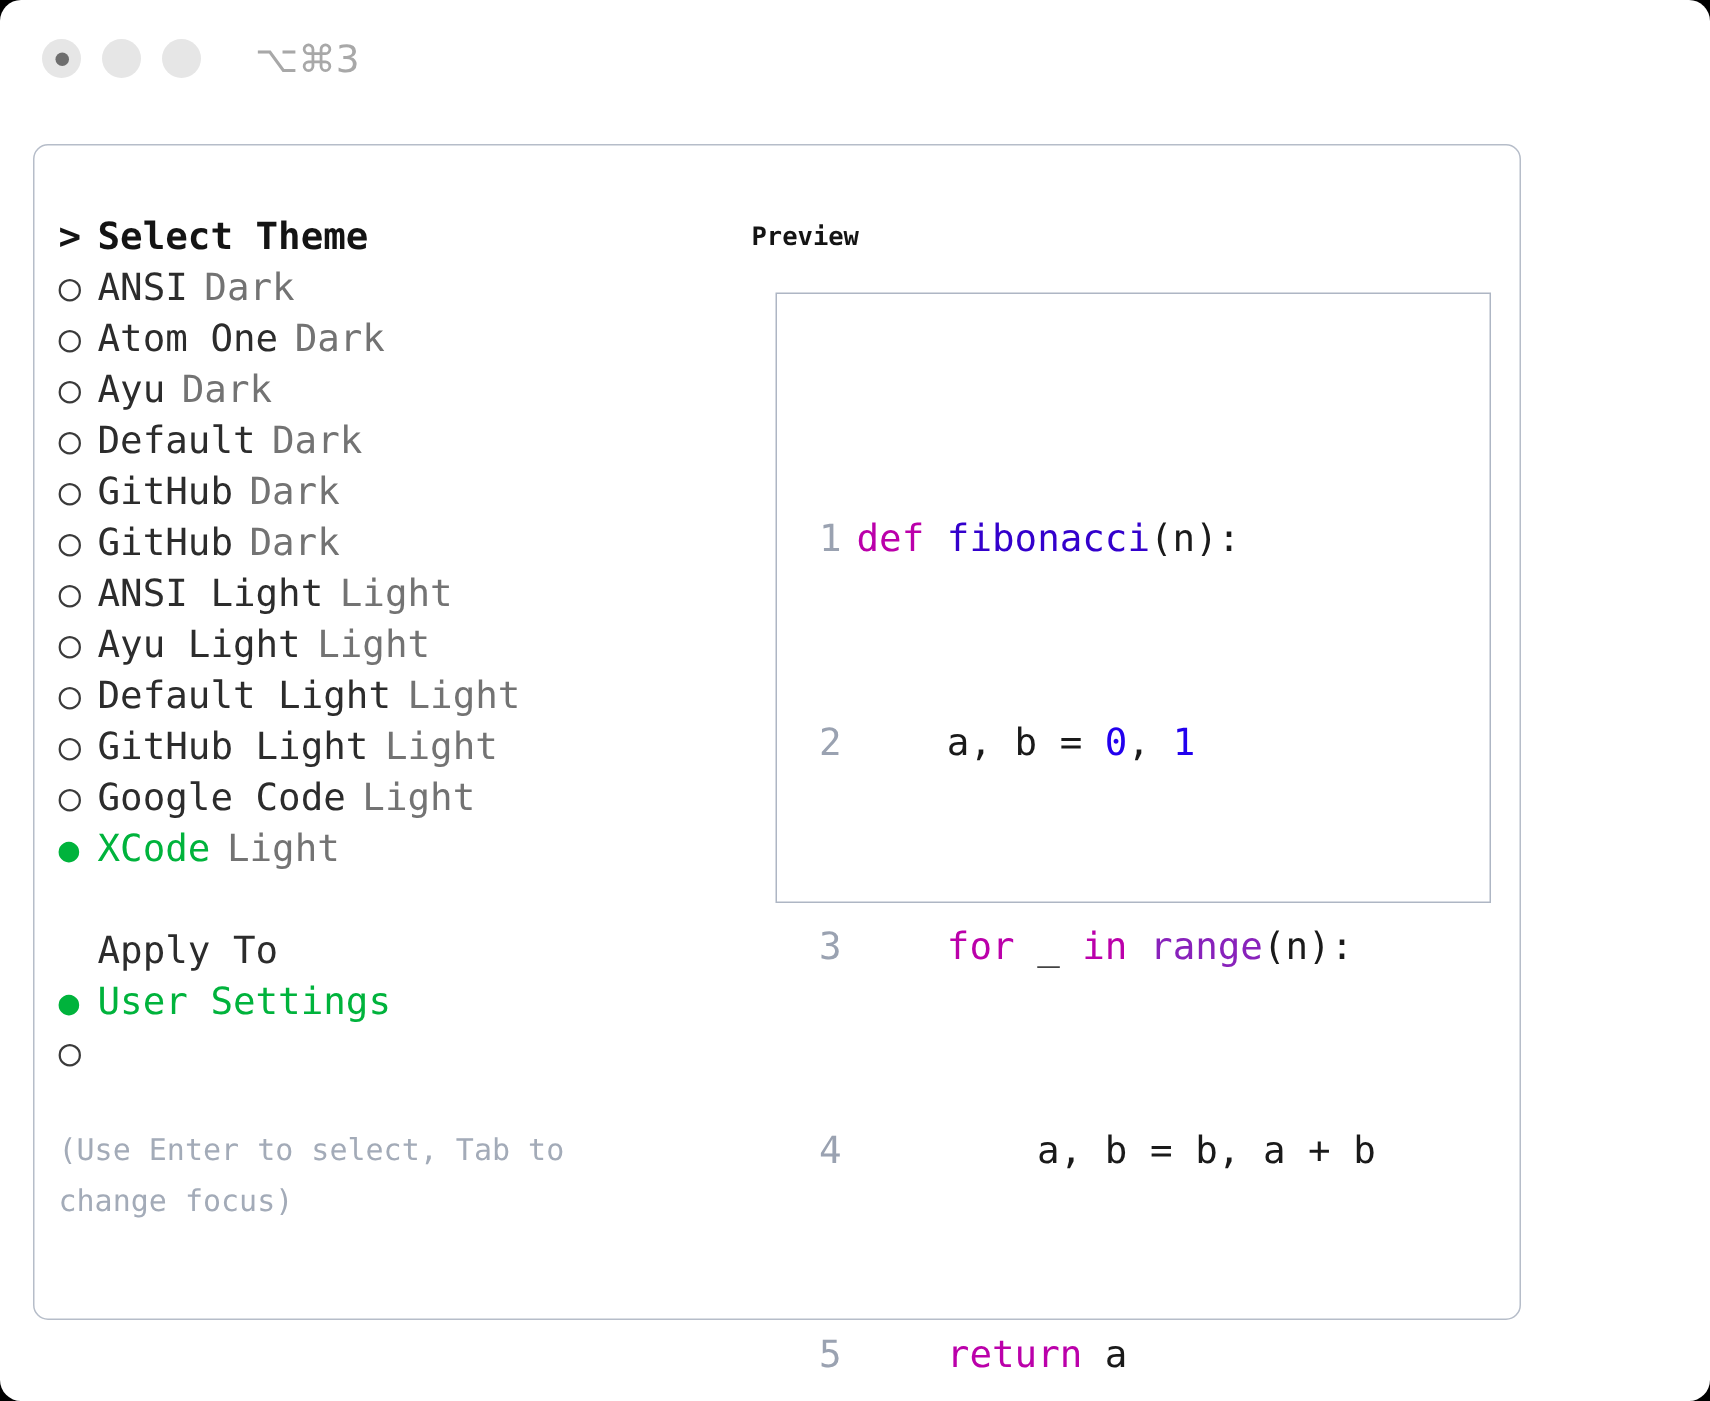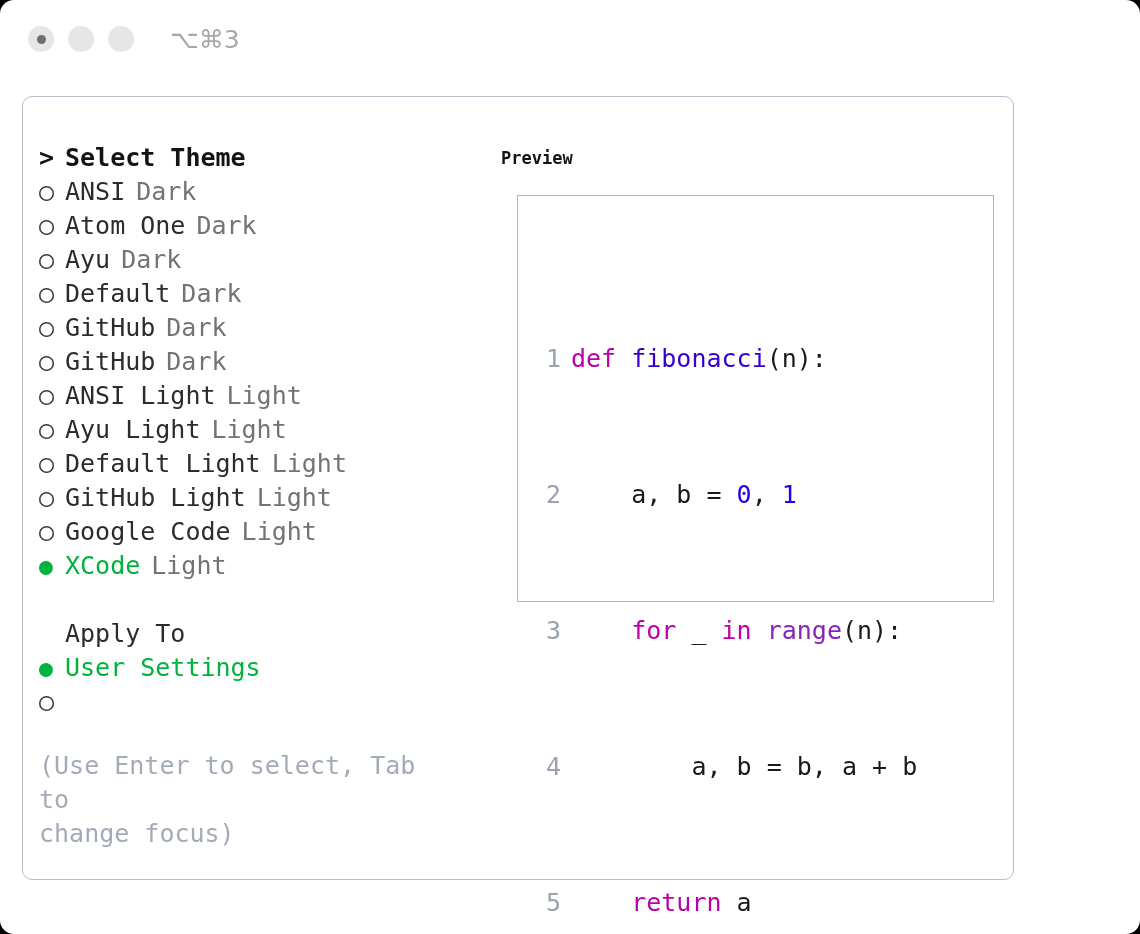--- a/index.html
+++ b/index.html
@@ -130,21 +130,21 @@
     margin-left: 11px;
   }
   .group-title {
     color: #2c2c2c;
   }
 
   .spacer-sm { height: 34px; }
 
   .hint {
     margin-top: 30px;
-    font-size: 25px;
+    font-size: 20px;
     color: #a3abb8;
     line-height: 34px;
     width: 420px;
     white-space: pre-wrap;
   }
 
   
   .right {
     position: absolute;
     left: 478px;

